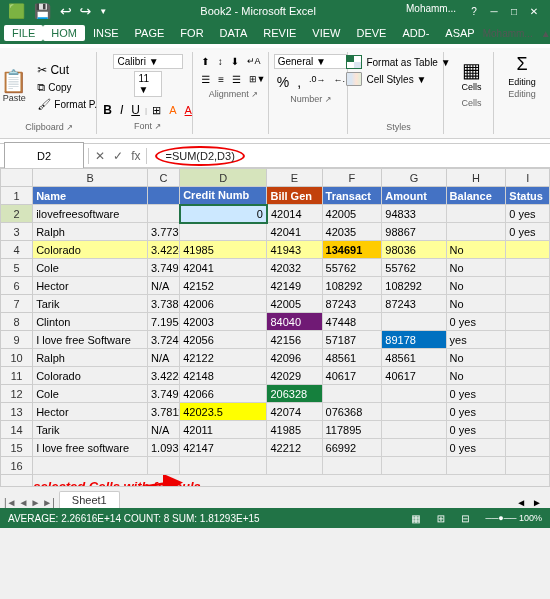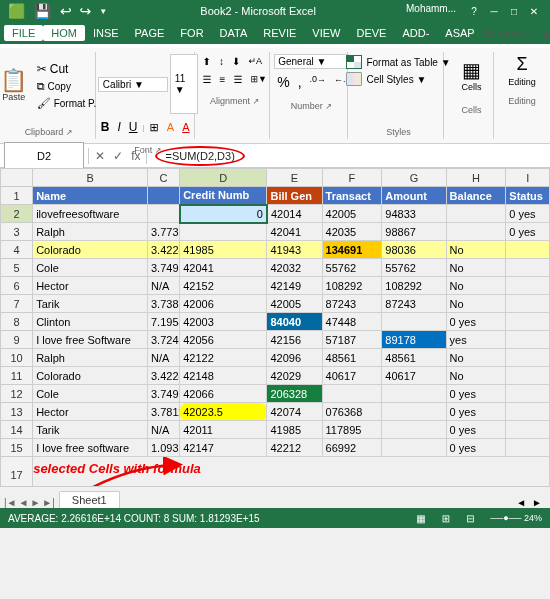--- a/index.html
+++ b/index.html
@@ -66,21 +66,21 @@
     .ribbon-group:last-child { border-right: none; }
     .ribbon-group-content {
       display: flex;
       align-items: center;
       gap: 4px;
       flex: 1;
     }
     .ribbon-group-label {
       font-size: 9px;
       color: #666;
-      margin-top: 9px;
+      margin-top: 2px;
     }
     .ribbon-btn {
       display: flex;
       flex-direction: column;
       align-items: center;
       cursor: pointer;
       padding: 2px 4px;
       border-radius: 2px;
       min-width: 28px;
     }
@@ -368,23 +368,23 @@
           </div>
         </div>
       </div>
       <div class="ribbon-group-label">
         Clipboard <span style="font-size:8px;">↗</span>
       </div>
     </div>
 
     <div class="ribbon-group" style="min-width:60px;">
       <div style="display:flex; flex-direction:column; gap:2px;">
-        <div style="display:flex; gap:2px; align-items:center;">
+        <div style="display:flex; gap:2px; align-items:center;flex-direction:column;">
           <span style="font-size:10px; border:1px solid #ccc; padding:1px 4px; min-width:70px; background:white; cursor:pointer;">Calibri ▼</span>
-          <span style="font-size:10px; border:1px solid #ccc; padding:18px 4px; width:28px; background:white; cursor:pointer;">11 ▼</span>
+          <span style="font-size:10px; border:1px solid #ccc; padding:1px 4px; width:28px; background:white; cursor:pointer;">11 ▼</span>
         </div>
         <div style="display:flex; gap:2px; align-items:center; margin-top:2px;">
           <span class="tbi" style="font-weight:bold; font-size:12px;">B</span>
           <span class="tbi" style="font-style:italic; font-size:12px;">I</span>
           <span class="tbi" style="text-decoration:underline; font-size:12px;">U</span>
           <span style="font-size:8px; color:#aaa;">|</span>
           <span class="tbi" style="font-size:11px;">⊞</span>
           <span class="tbi" style="font-size:11px; color:#f60;">A</span>
           <span class="tbi" style="font-size:11px; color:#e00; text-decoration:underline;">A</span>
         </div>
@@ -585,21 +585,21 @@
           <td>87243</td>
           <td>No</td>
           <td></td>
         </tr>
 
         <tr>
           <td class="row-header">8</td>
           <td>Clinton</td>
           <td>7.19547E+14</td>
           <td>42003</td>
-          <td style="background:#0369a1; color:white;font-weight:bold;">84040</td>
+          <td style="background:#701a75; color:white;">84040</td>
           <td>47448</td>
           <td></td>
           <td>0 yes</td>
           <td></td>
         </tr>
 
         <tr>
           <td class="row-header">9</td>
           <td>I love free Software</td>
           <td>3.72439E+14</td>
@@ -644,21 +644,21 @@
           <td></td>
           <td></td>
           <td>0 yes</td>
           <td></td>
         </tr>
 
         <tr>
           <td class="row-header">13</td>
           <td>Hector</td>
           <td>3.78114E+14</td>
-          <td style="background:#ffff00;border-radius:7px;">42023.5</td>
+          <td style="background:#ffff00;">42023.5</td>
           <td>42074</td>
           <td>076368</td>
           <td></td>
           <td>0 yes</td>
           <td></td>
         </tr>
 
         <tr>
           <td class="row-header">14</td>
           <td>Tarik</td>
@@ -676,20 +676,31 @@
           <td>I love free software</td>
           <td>1.09338E+15</td>
           <td>42147</td>
           <td>42212</td>
           <td>66992</td>
           <td></td>
           <td>0 yes</td>
           <td></td>
         </tr>
 
+        <tr>
+          <td class="row-header">16</td>
+          <td></td>
+          <td></td>
+          <td></td>
+          <td></td>
+          <td></td>
+          <td></td>
+          <td></td>
+          <td></td>
+        </tr>
 
         <tr>
           <td class="row-header">17</td>
           <td colspan="8" style="position:relative; height:36px;">
 
             <svg width="180" height="36" style="position:absolute; left:40px; top:0;">
               <defs>
                 <marker id="arrowhead" markerWidth="8" markerHeight="8" refX="4" refY="4" orient="auto">
                   <path d="M0,0 L0,8 L8,4 z" fill="#e00"></path>
                 </marker>
@@ -718,15 +729,15 @@
     <span style="font-size:10px; cursor:pointer;">►</span>
   </div>
 </div>
 
 <div class="status-bar">
   <span>AVERAGE: 2.26616E+14    COUNT: 8    SUM: 1.81293E+15</span>
   <div class="status-bar-right">
     <span>▦</span>
     <span>⊞</span>
     <span>⊟</span>
-    <span style="font-size:9px;">──●── 24%</span>
+    <span style="font-size:9px;">──●── 100%</span>
   </div>
 </div>
 
 </body></html>

